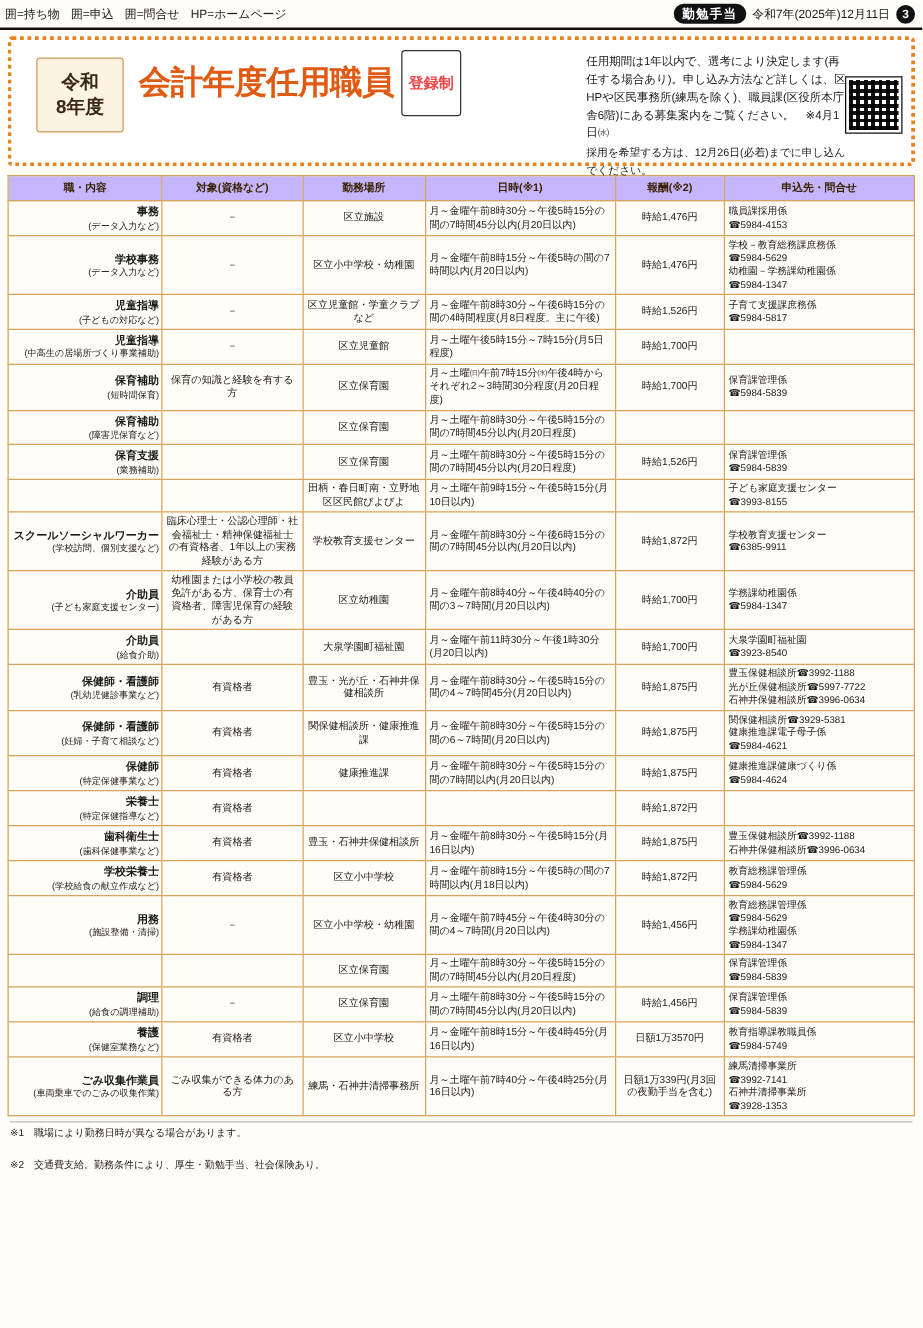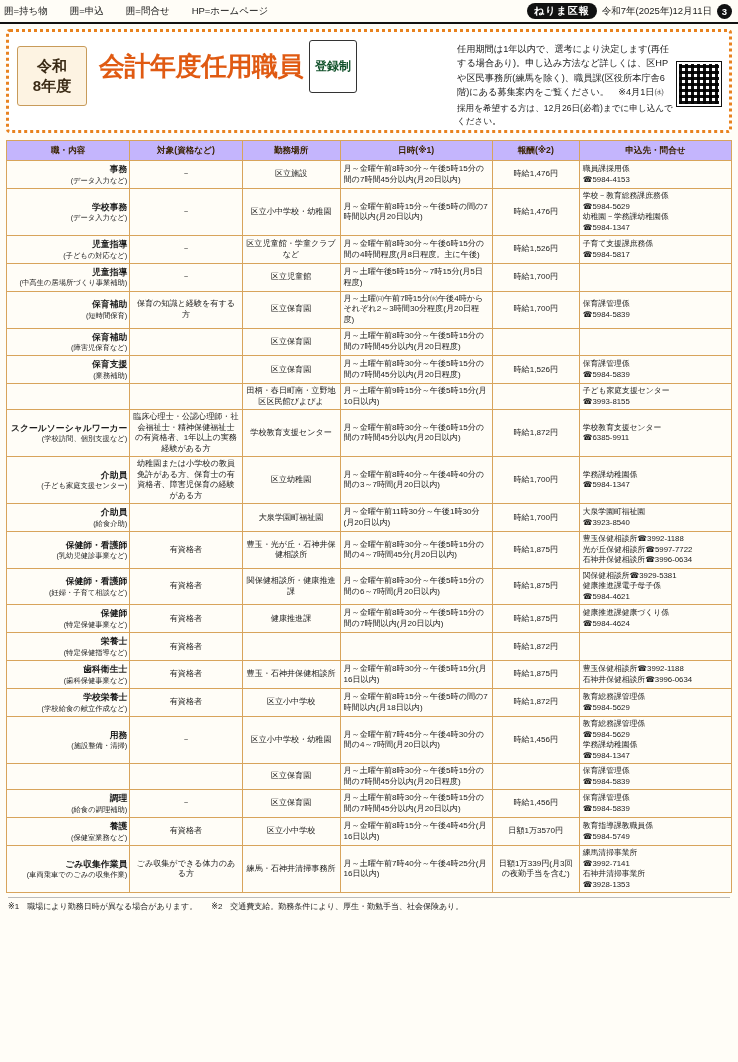--- a/index.html
+++ b/index.html
@@ -12,21 +12,21 @@
     overflow:hidden;
   }
   .page{position:relative;width:738px;height:1062px;box-sizing:border-box;}
 
   
   .topbar{
     display:flex;align-items:center;justify-content:space-between;
     height:22px;padding:0 6px 0 4px;border-bottom:2px solid #111;
     font-size:9.5px;
   }
-  .topbar-left{display:flex;align-items:center;gap:22px;white-space:nowrap;}
+  .topbar-left{display:flex;align-items:center;gap:9px;white-space:nowrap;}
   .topbar-left span{letter-spacing:0px;}
   .topbar-right{display:flex;align-items:center;gap:5px;white-space:nowrap;}
   .nerima-badge{
     background:#111;color:#fff;font-weight:bold;padding:1px 7px;border-radius:9px;
     font-size:10px;letter-spacing:1px;
   }
   .pagenum{
     width:15px;height:15px;border-radius:50%;background:#111;color:#fff;
     display:flex;align-items:center;justify-content:center;font-size:9.5px;font-weight:bold;
   }
@@ -38,32 +38,32 @@
     border-radius:4px;
     padding:8px 8px 6px 8px;
     height:104px;box-sizing:border-box;
     display:flex;align-items:flex-start;gap:8px;
     background:#fff;
   }
   .year-box{
     border:1.5px solid #c89b5a;background:#fdf3e2;border-radius:3px;
     width:68px;height:58px;margin-top:6px;
     display:flex;flex-direction:column;align-items:center;justify-content:center;
-    font-size:15px;font-weight:bold;color:#3a2a15;line-height:1.35;
+    font-size:15px;font-weight:bold;color:#3a2a15;line-height:1.35;margin-left:12px;
   }
   .headline{flex:0 0 auto;width:350px;padding-left:4px;}
   .hl-row{display:flex;align-items:center;gap:6px;}
   .hl-main{
     font-family:"DejaVu Serif","Liberation Serif",serif;
     font-size:26px;font-weight:bold;color:#e05a12;line-height:1.22;
     letter-spacing:-0.5px;white-space:nowrap;
   }
   .tag-toroku{
     border:1.5px solid #333;border-radius:3px;background:#fff;
-    font-size:12px;font-weight:bold;padding:17px 5px;color:#14532d;white-space:nowrap;
+    font-size:12px;font-weight:bold;padding:17px 5px;color:#ef4444;white-space:nowrap;
   }
   .intro{
     flex:1;font-size:9.2px;line-height:1.55;padding-top:2px;position:relative;
     padding-right:44px;
   }
   .intro p{margin:0 0 3px 0;}
   .intro .note{font-size:8.6px;}
   .qr{
     position:absolute;right:0;top:22px;width:40px;height:40px;
     background:
@@ -95,37 +95,37 @@
   col.c1{width:17%;}
   col.c2{width:15.5%;}
   col.c3{width:13.5%;}
   col.c4{width:21%;}
   col.c5{width:12%;}
   col.c6{width:21%;}
 
   
   .footnote{
     margin:4px 8px 0 8px;font-size:8px;border-top:1px solid #bbb;padding-top:3px;
-    display:flex;gap:14px;
+    display:flex;gap:14px;flex-direction:column;
   }
 </style>
 </head>
 <body>
 
 <div class="page">
 
   <div class="topbar">
     <div class="topbar-left">
       <span>囲=持ち物</span>
       <span>囲=申込</span>
       <span>囲=問合せ</span>
       <span>HP=ホームページ</span>
     </div>
     <div class="topbar-right">
-      <span class="nerima-badge">ねりま区報</span>
+      <span class="nerima-badge">勤勉手当</span>
       <span>令和7年(2025年)12月11日</span>
       <span class="pagenum">3</span>
     </div>
   </div>
 
   <div class="frame">
     <div class="year-box">
       <div>令和</div>
       <div>8年度</div>
     </div>

